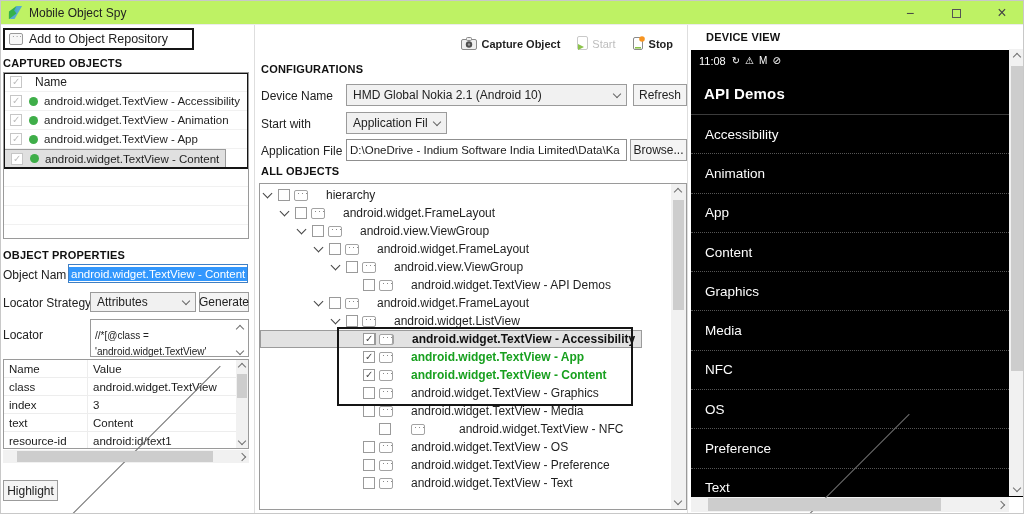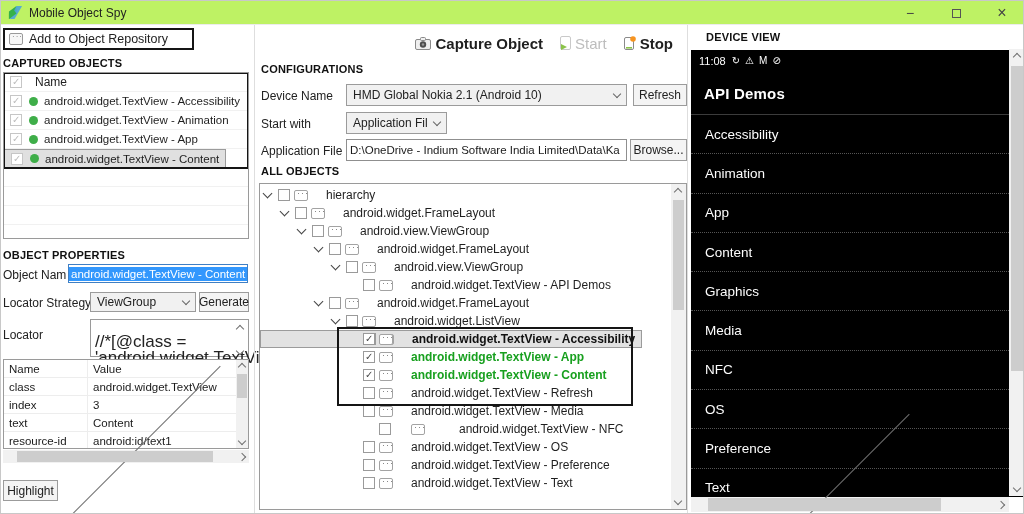--- a/index.html
+++ b/index.html
@@ -54,35 +54,35 @@
   .cap-row { height:19px; display:flex; align-items:center; border-bottom:1px solid #f1f1f1; padding-left:6px; }
   .cap-row.hdr { font-size:12px; color:#222; }
   .cap-row.hdr .hname { margin-left:13px; }
   .cap-row.sel { background:#e0e0e0; }
   .cap-label { font-size:11.5px; color:#1f1f1f; white-space:nowrap; }
   .cap-overlay { position:absolute; left:-1px; top:-1px; width:246px; height:97px; border:2px solid #151515; pointer-events:none; }
 
   .objname-inp { left:67px; top:239px; width:180px; height:19px; border:1px solid #3f7fc4; padding:0; }
   .objname-inp .selblue { background:#3297fd; color:#fff; padding:1px 2px; font-size:11.5px; white-space:nowrap; }
 
-  .loc-box { position:absolute; left:89px; top:294px; width:159px; height:38px; border:1px solid #9a9a9a; background:#fff; font-size:17px; padding:14px 14px 0 4px; line-height:16px; color:#222; }
+  .loc-box { position:absolute; left:89px; top:294px; width:159px; height:38px; border:1px solid #9a9a9a; background:#fff; font-size:10px; padding:8px 14px 0 4px; line-height:16px; color:#222; }
   .loc-ars { position:absolute; right:2px; top:4px; width:10px; }
 
   .ptable { position:absolute; left:2px; top:334px; width:246px; height:90px; border:1px solid #9a9a9a; background:#fff; overflow:hidden; }
   .prow { height:18px; display:flex; align-items:center; border-bottom:1px solid #ededed; font-size:11.5px; }
   .pcell { padding-left:5px; white-space:nowrap; overflow:hidden; }
   .pname { width:84px; flex:none; border-right:1px solid #ededed; height:100%; display:flex; align-items:center; }
   .pval { flex:1; }
   .ptable .vsb { right:0; top:0; width:12px; height:88px; }
   .hsb { position:absolute; left:2px; top:425px; width:246px; height:13px; background:#f1f1f1; }
   .highlight-btn { left:2px; top:455px; width:55px; height:21px; }
 
   
   .toolbar { position:absolute; left:258px; top:31px; width:414px; height:22px; display:flex; justify-content:flex-end; align-items:center; gap:17px; }
-  .tbtn { display:flex; align-items:center; gap:4px; font-size:15px; font-weight:600; color:#1f1f1f; }
+  .tbtn { display:flex; align-items:flex-end; gap:4px; font-size:11px; font-weight:600; color:#1f1f1f; }
   .tbtn.disabled { color:#bdbdbd; font-weight:400; }
 
   .tree { position:absolute; left:258px; top:182px; width:428px; height:327px; border:1px solid #9a9a9a; background:#fff; overflow:hidden; }
   .tree-rows { position:absolute; left:0; top:2px; right:15px; }
   .tree-row { height:18px; display:flex; align-items:center; font-size:12px; color:#1f1f1f; }
   .tree-row.sel { background:#e2e2e2; }
   .tlabel { white-space:nowrap;padding-left:14px; }
   .t-green { color:#18a01f; font-weight:bold; }
   .t-sel { color:#111; font-weight:bold; }
   .tree-overlay { position:absolute; left:77px; top:143px; width:296px; height:79px; border:2px solid #151515; pointer-events:none; }
@@ -169,21 +169,21 @@
 
     <div class="sect" style="left:2px; top:224px;">OBJECT PROPERTIES</div>
 
     <div class="lbl" style="left:2px; top:243px; width:64px;">Object Nam</div>
     <div class="inp objname-inp">
       <span class="selblue">android.widget.TextView - Content</span>
     </div>
 
     <div class="lbl" style="left:2px; top:271px;">Locator Strategy</div>
     <div class="sel" style="left:89px; top:267px; width:106px; height:20px;">
-      <span class="sv">ViewGroup</span>
+      <span class="sv">Attributes</span>
       <span class="dchev"></span>
     </div>
     <div class="btn" style="left:198px; top:267px; width:50px; height:20px;">Generate</div>
 
     <div class="lbl" style="left:2px; top:303px;">Locator</div>
     <div class="loc-box">
       <div>//*[@class =</div>
       <div>'android.widget.TextView'</div>
       <div class="loc-ars">
         <span class="ar up" style="right:3px; top:2px;"></span>
@@ -352,21 +352,21 @@
         <div class="tree-row" style="padding-left: 89px;">
           <span class="chev-sp"></span>
           <span class="cb checked"></span>
           <span class="elic"></span>
           <span class="tlabel t-green">android.widget.TextView - Content</span>
         </div>
         <div class="tree-row" style="padding-left: 89px;">
           <span class="chev-sp"></span>
           <span class="cb"></span>
           <span class="elic"></span>
-          <span class="tlabel">android.widget.TextView - Refresh</span>
+          <span class="tlabel">android.widget.TextView - Graphics</span>
         </div>
         <div class="tree-row" style="padding-left: 89px; text-align: right;">
           <span class="chev-sp"></span>
           <span class="cb"></span>
           <span class="elic"></span>
           <span class="tlabel">android.widget.TextView - Media</span>
         </div>
         <div class="tree-row" style="padding-left: 89px; gap: 16px;">
           <span class="chev-sp"></span>
           <span class="cb"></span>

